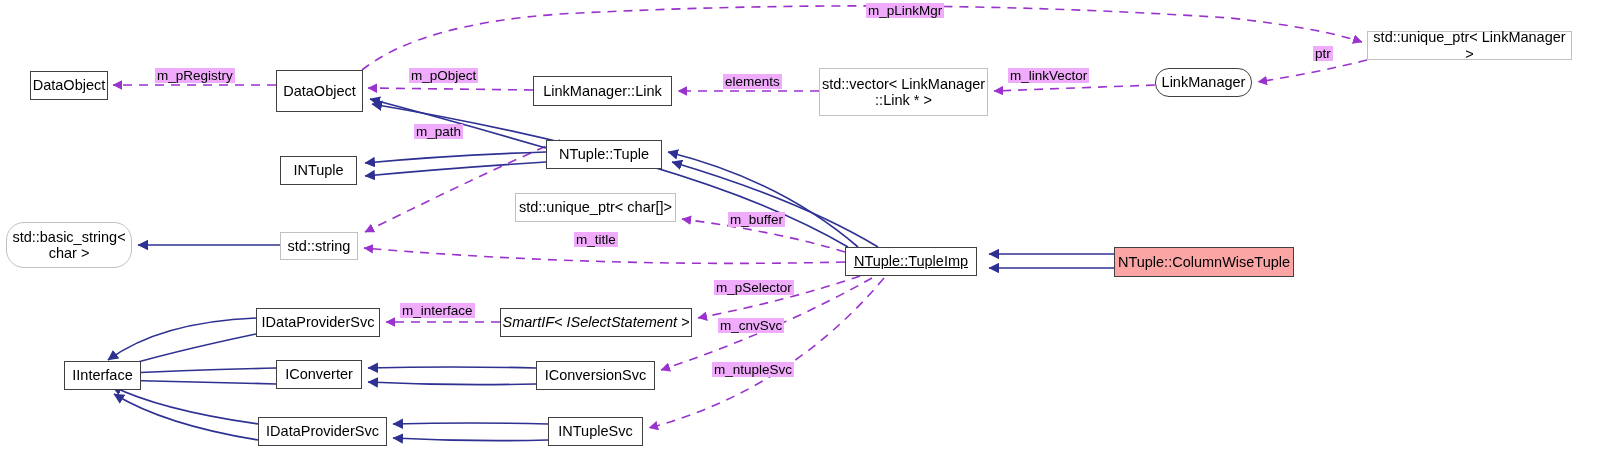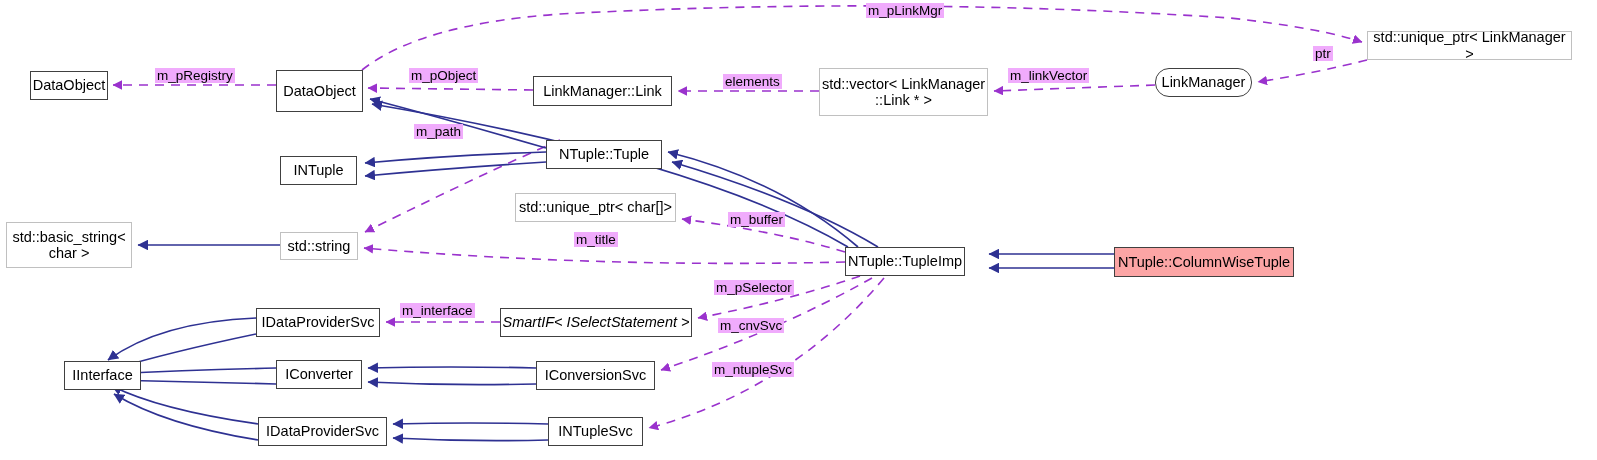--- a/index.html
+++ b/index.html
@@ -150,26 +150,26 @@
   <div class="node strong" style="left:1155px; top:68px; width:97px;  height:29px;border-radius:14px;">LinkManager</div>
 
   <div class="node weak" style="left:1367px; top:31px; width:205px; height:29px;">std::unique_ptr&lt; LinkManager &gt;</div>
 
   <div class="node strong" style="left:280px; top:156px; width:77px;  height:29px;">INTuple</div>
 
   <div class="node strong" style="left:546px; top:140px; width:116px; height:29px;">NTuple::Tuple</div>
 
   <div class="node weak" style="left:515px; top:193px; width:161px; height:29px;">std::unique_ptr&lt; char[]&gt;</div>
 
-  <div class="node weak" style="left:6px;   top:222px; width:126px; height:46px;">std::basic_string&lt;
+  <div class="node weak" style="left:6px;   top:222px; width:126px; height:46px;border-radius:18px;">std::basic_string&lt;
 char &gt;</div>
 
   <div class="node weak" style="left:280px; top:232px; width:78px;  height:28px;">std::string</div>
 
-  <div class="node strong" style="left:845px; top:247px; width:120px; height:29px;">NTuple::TupleImp</div>
+  <div class="node strong" style="left:845px; top:247px; width:132px; height:29px;text-decoration:underline;">NTuple::TupleImp</div>
 
   <div class="node current" style="left:1114px; top:247px; width:180px; height:30px;">NTuple::ColumnWiseTuple</div>
 
   <div class="node strong" style="left:256px; top:308px; width:124px; height:29px;">IDataProviderSvc</div>
 
   <div class="node strong" style="left:500px; top:308px; width:192px; height:29px;font-style:italic;">SmartIF&lt; ISelectStatement &gt;</div>
 
   <div class="node strong" style="left:28px;  top:361px; width:77px;  height:29px;margin-left:36px;">IInterface</div>
 
   <div class="node strong" style="left:276px; top:360px; width:86px;  height:29px;">IConverter</div>

